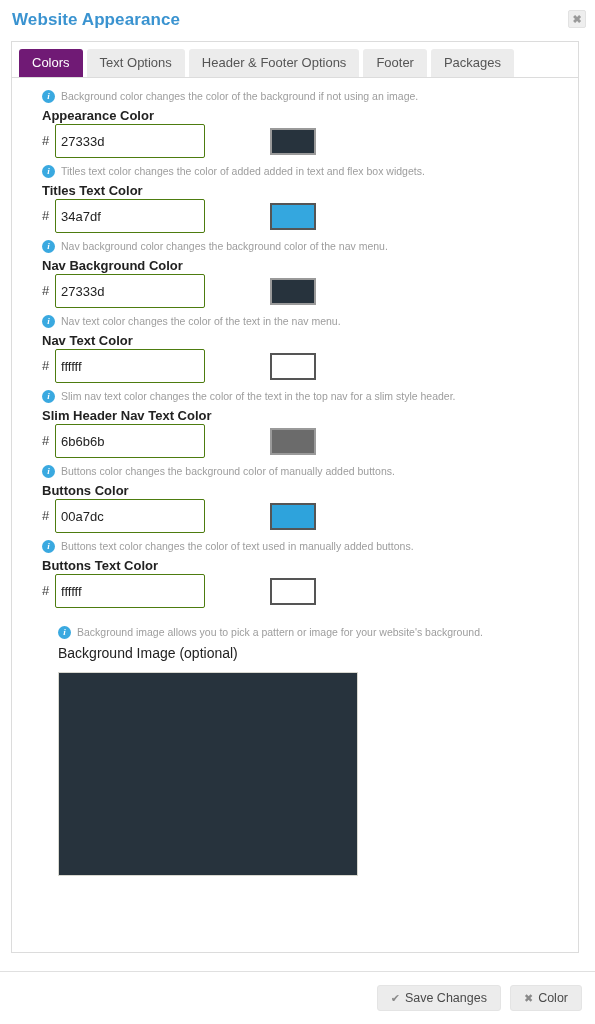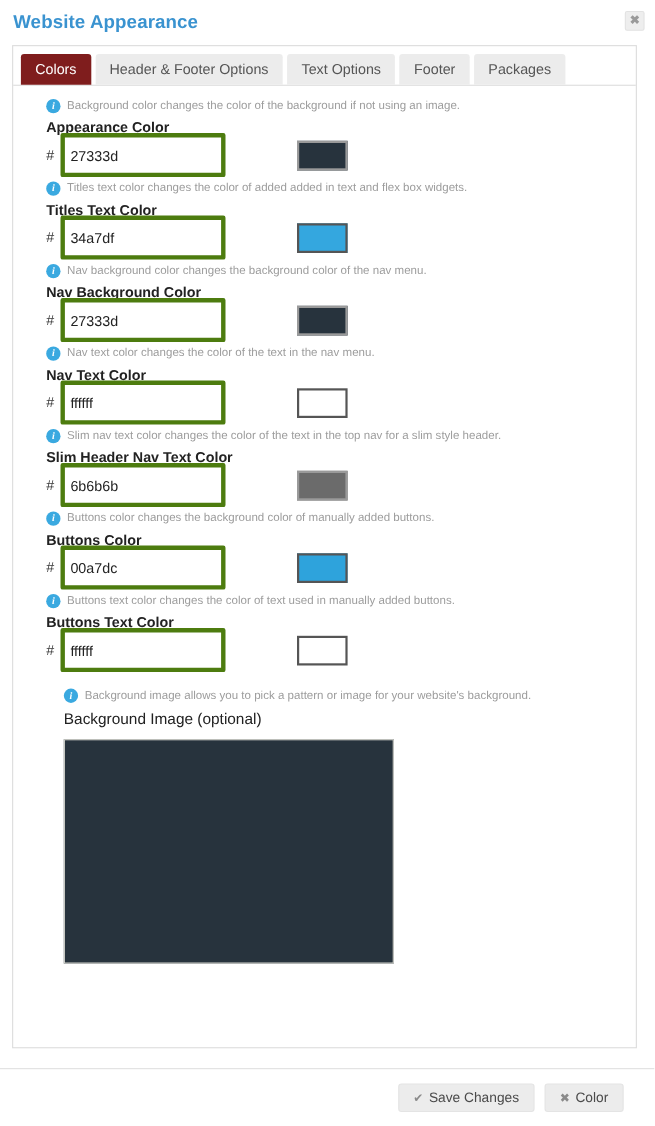--- a/index.html
+++ b/index.html
@@ -65,21 +65,21 @@
     line-height: 28px;
     padding: 0 13px;
     font-size: 13px;
     color: #555555;
     background: #ececec;
     border-radius: 3px 3px 0 0;
     cursor: pointer;
     white-space: nowrap;
   }
   .tab.active {
-    background: #7f1d1d;
+    background: #701a75;
     color: #ffffff;
   }
   .tabs-underline {
     height: 1px;
     background: #dcdcdc;
     margin-top: 0px;
   }
 
   
   .form-body {
@@ -130,21 +130,21 @@
   .hash {
     font-size: 13px;
     color: #3b3b3b;
     width: 13px;
     text-align: left;
     line-height: 26px;
   }
   .color-input {
     width: 150px;
     height: 26px;
-    border: 4px solid #4d7c0f;
+    border: 1px solid #4d7c0f;
     border-radius: 2px;
     background: #ffffff;
     font-size: 13px;
     font-family: "Liberation Sans", sans-serif;
     color: #222222;
     padding: 16px 5px;
     outline: none;
   }
   .swatch {
     width: 46px;
@@ -179,21 +179,21 @@
     background: #e0e0e0;
   }
   .footer {
     position: absolute;
     left: 0; top: 972px;
     width: 595px; height: 52px;
     display: flex;
     justify-content: flex-end;
     align-items: center;
     gap: 9px;
-    padding-right: 28px;
+    padding-right: 13px;
   }
   .footer-btn {
     height: 26px;
     padding: 0 13px;
     background: #ececec;
     border: 1px solid #e4e4e4;
     border-radius: 3px;
     font-size: 12.5px;
     color: #4a4a4a;
     line-height: 24px;
@@ -209,22 +209,22 @@
 
   <div class="modal-header">
     <div class="modal-title">Website Appearance</div>
     <div class="close-btn">✖</div>
   </div>
 
   <div class="panel">
 
     <div class="tabs" id="tab-bar">
         <div class="tab active"><span>Colors</span></div>
+        <div class="tab"><span>Text Options</span></div>
         <div class="tab"><span>Header &amp; Footer Options</span></div>
-        <div class="tab"><span>Text Options</span></div>
         <div class="tab"><span>Footer</span></div>
         <div class="tab"><span>Packages</span></div>
       </div>
     <div class="tabs-underline"></div>
 
     <div class="form-body">
       <div id="fields-container">
           <div class="field">
             <div class="hint">
               <span class="info-icon">i</span>

